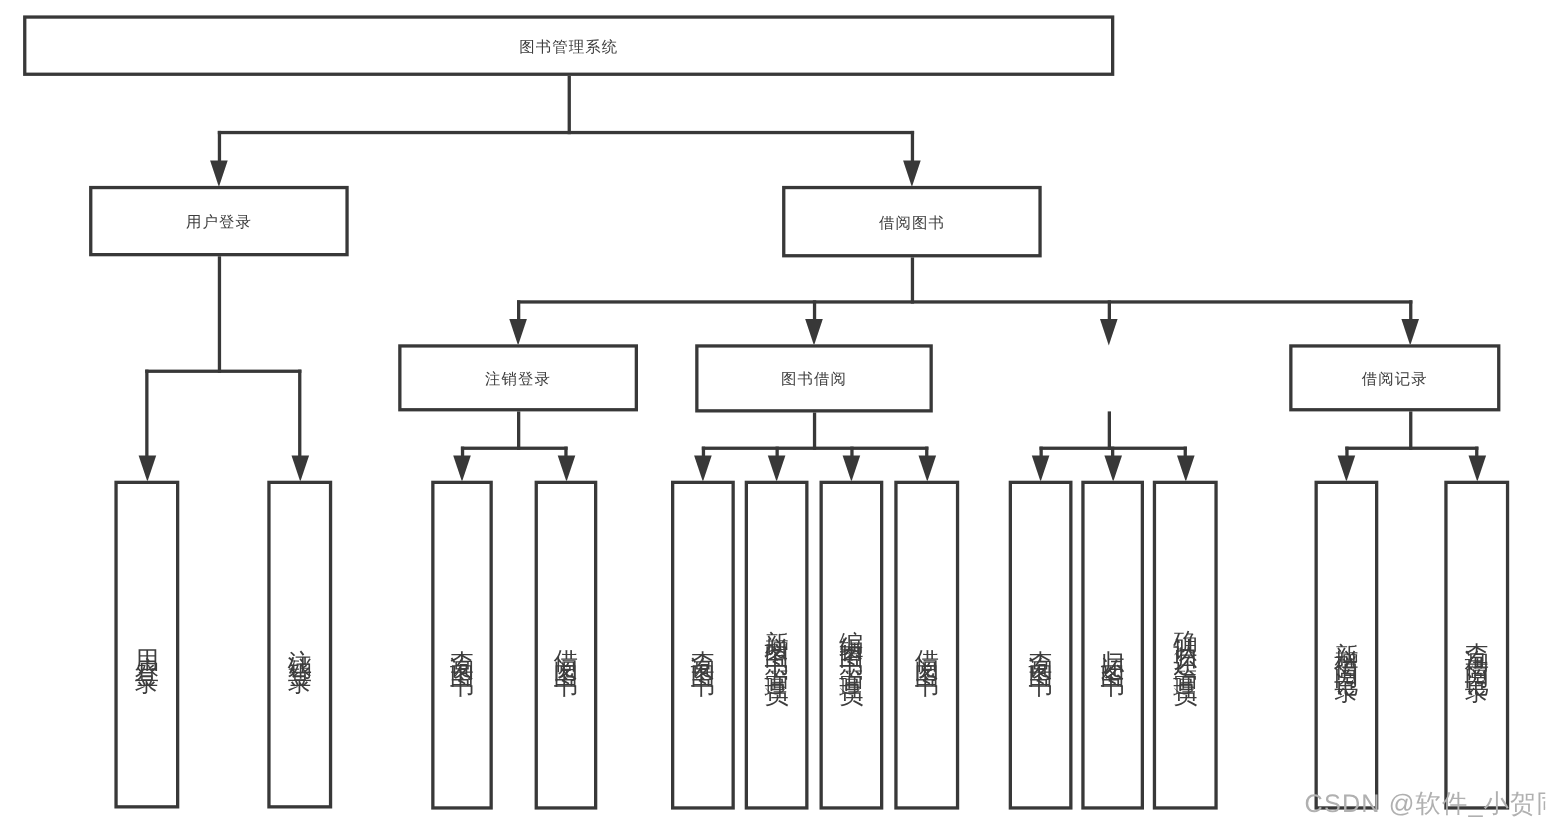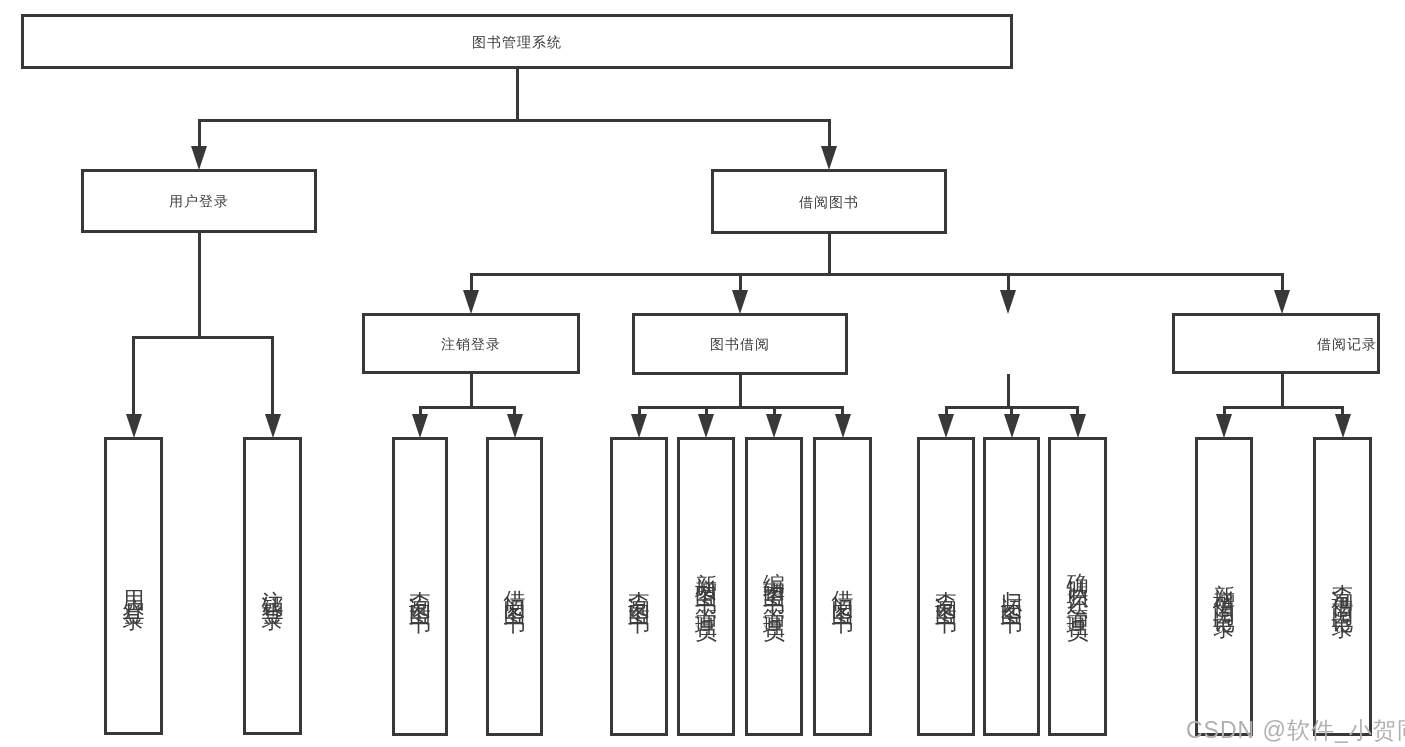--- a/index.html
+++ b/index.html
@@ -76,21 +76,21 @@
     </div>
     <div class="node" style="left: 711px; top: 169px; width: 236px; height: 65px;">
       <span class="lbl">借阅图书</span>
     </div>
     <div class="node" style="left: 362px; top: 313px; width: 218px; height: 61px;">
       <span class="lbl">注销登录</span>
     </div>
     <div class="node" style="left: 632px; top: 313px; width: 216px; height: 62px;">
       <span class="lbl">图书借阅</span>
     </div>
-    <div class="node" style="left: 1172px; top: 313px; width: 208px; height: 61px; justify-content: flex-end;">
+    <div class="node" style="left: 1172px; top: 313px; width: 192px; height: 61px;">
       <span class="lbl">借阅记录</span>
     </div>
     <div class="node vertical" style="left: 104px; top: 437px; width: 59px; height: 298px;">
       <span class="lbl">用户登录</span>
     </div>
     <div class="node vertical" style="left: 243px; top: 437px; width: 59px; height: 298px;">
       <span class="lbl">注销登录</span>
     </div>
     <div class="node vertical" style="left: 392px; top: 437px; width: 56px; height: 299px;">
       <span class="lbl">查询图书</span>

